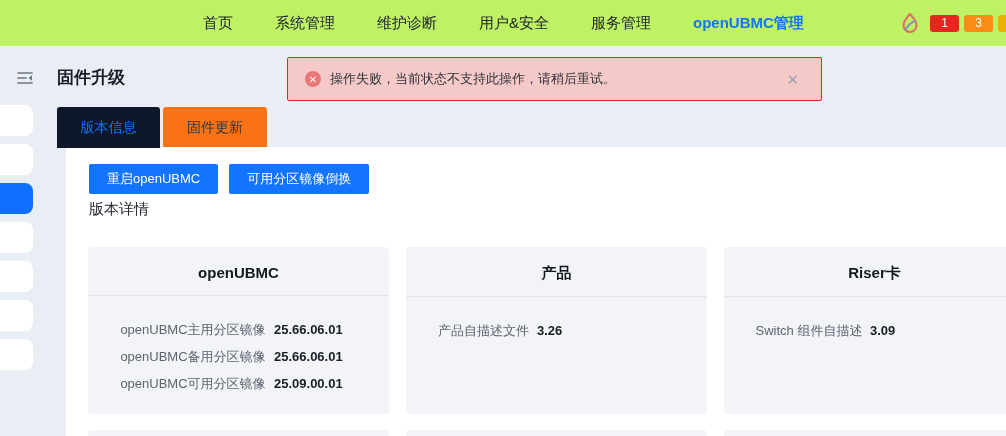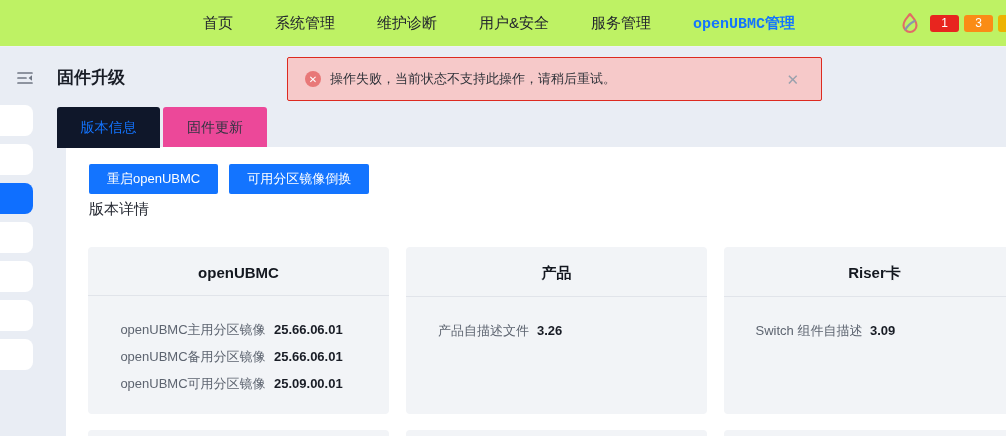--- a/index.html
+++ b/index.html
@@ -16,21 +16,21 @@
   .navbar {
     position: absolute; left: 0; top: 0; width: 1006px; height: 47px;
     background: #bef264; border-bottom: 1px solid #eef1f5; z-index: 5;
   }
   .nav-items {
     position: absolute; left: 203px; top: 0; height: 47px;
     display: flex; align-items: center; gap: 42px;
     font-size: 15px; color: #23262e; white-space: nowrap;
   }
   .nav-item { cursor: pointer; }
-  .nav-item.active { color: #1374ff; font-weight: bold; font-family: Liberation Mono, monospace; }
+  .nav-item.active { color: #1374ff; font-weight: bold; }
   .nav-right {
     position: absolute; left: 898px; top: 0; height: 47px;
     display: flex; align-items: center; gap: 5px;
   }
   .flame { width: 24px; height: 24px; margin-right: 3px; }
   .badge {
     min-width: 29px; height: 17px; border-radius: 3px;
     color: #fff; font-size: 12px; line-height: 17px; text-align: center;
     padding: 0 4px;
   }
@@ -74,21 +74,21 @@
   
   .tab {
     position: absolute; top: 107px; height: 41px;
     display: flex; align-items: center; justify-content: center;
     font-size: 14px; cursor: pointer; border-radius: 3px 3px 0 0;
   }
   .tab-active {
     left: 57px; width: 103px; background: #0f172a;
     color: #1374ff; font-weight: 400; z-index: 2;
   }
-  .tab-inactive { left: 163px; width: 104px; background: #ec4899; color: #303441; }
+  .tab-inactive { left: 163px; width: 104px; background: #f97316; color: #303441; }
 
   
   .panel {
     position: absolute; left: 66px; top: 147px; width: 949px; height: 289px;
     background: #ffffff; overflow: hidden;
   }
   .toolbar { position: absolute; left: 23px; top: 17px; display: flex; gap: 11px; }
   .btn {
     height: 30px; padding: 0 18px; background: #1374ff; border: none;
     color: #ffffff; font-size: 13px; border-radius: 2px; cursor: pointer;

